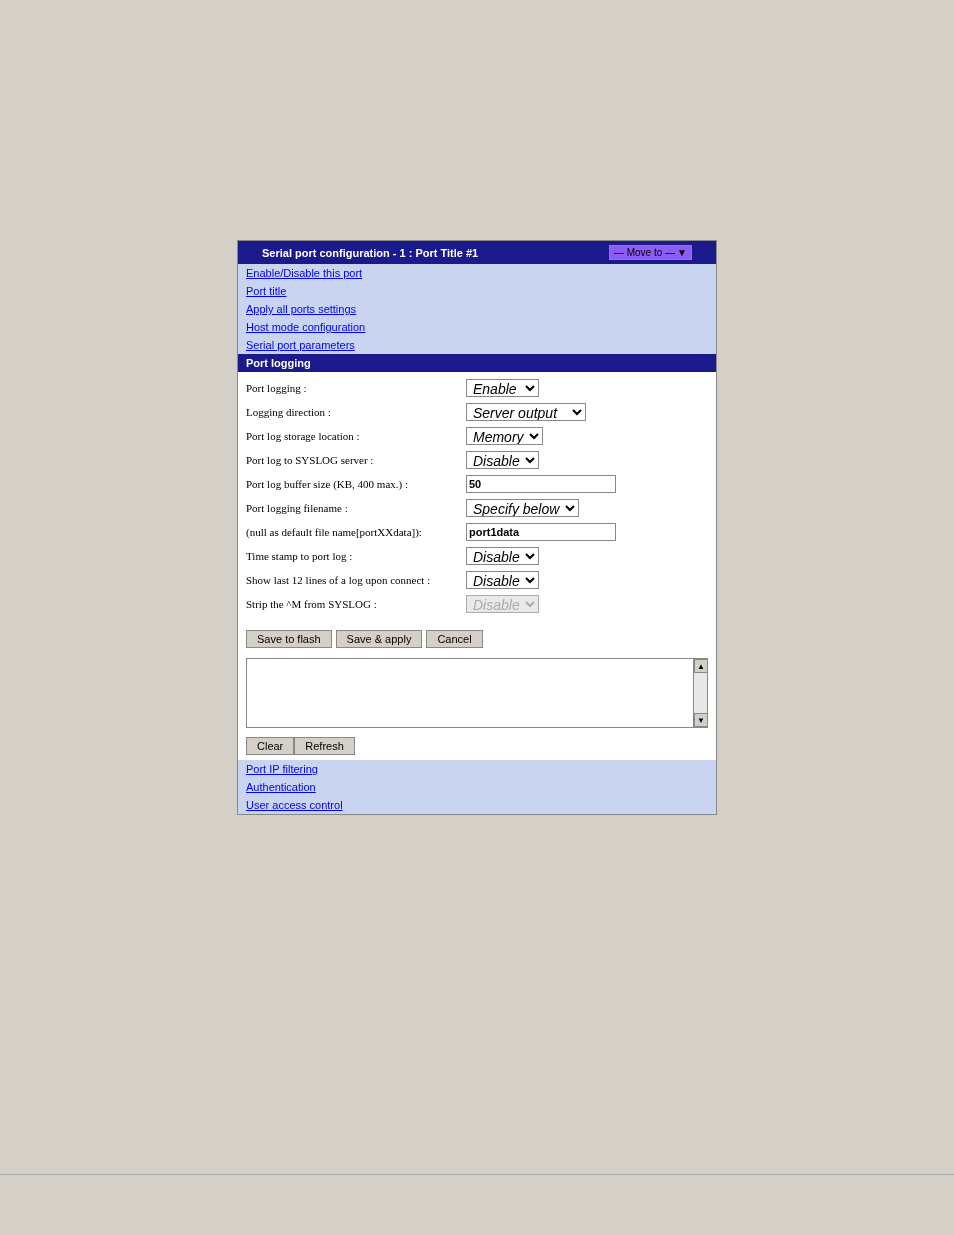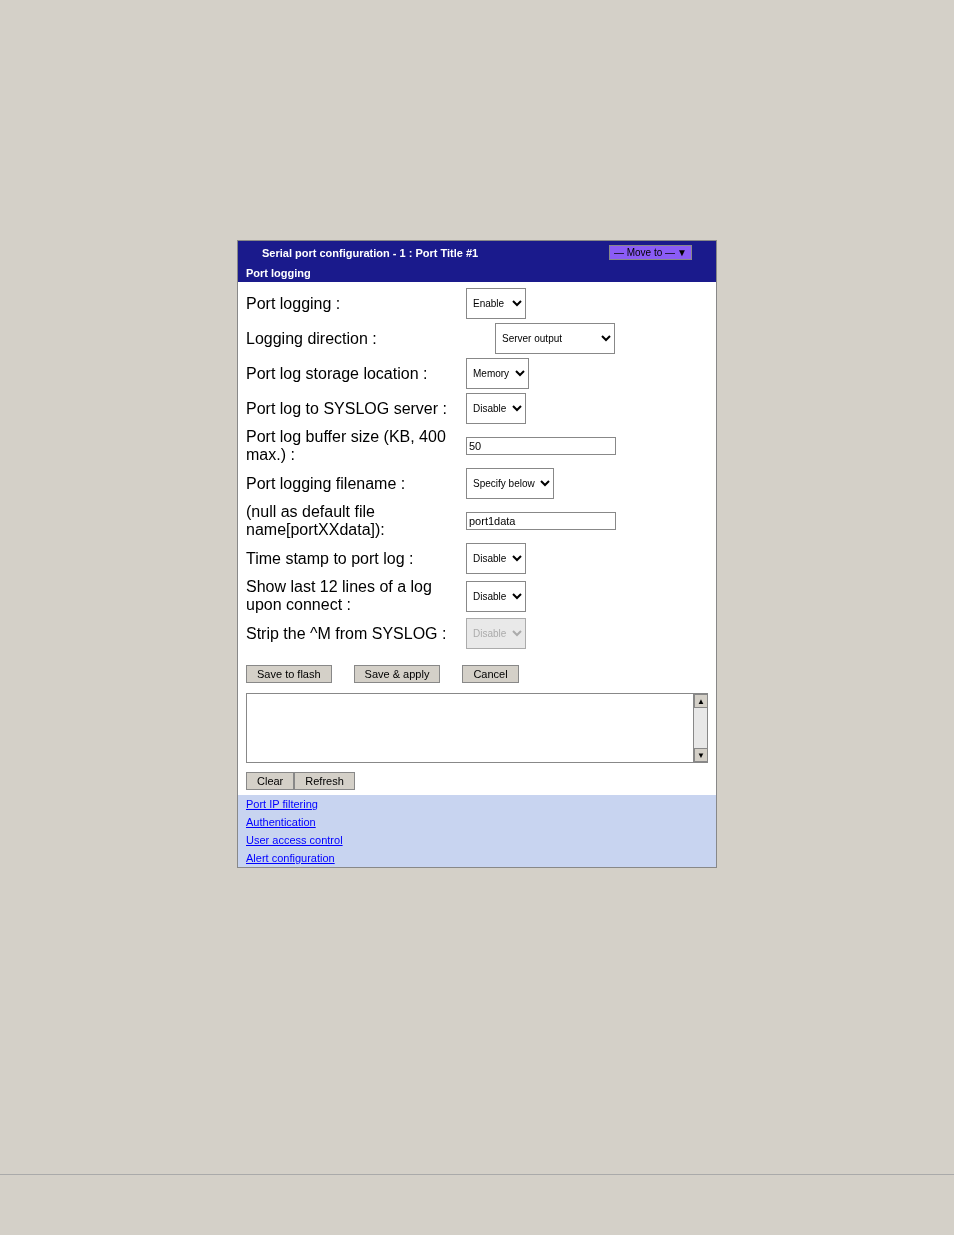--- a/index.html
+++ b/index.html
@@ -60,52 +60,55 @@
       background: #fff;
     }
     .form-row {
       display: flex;
       align-items: center;
       margin-bottom: 4px;
       min-height: 20px;
     }
     .form-label {
       width: 220px;
-      font-size: 16px;
+      font-size: 11px;
       color: #000;
       flex-shrink: 0;
+      font-family: Liberation Serif, serif;
     }
     .form-control {
       flex: 1;
     }
     select {
-      font-size: 10px;
-      height: 31px;
+      font-size: 14px;
+      height: 18px;
       border: 1px solid #888;
       background: #fff;
       padding: 0 2px;
+      font-style: italic;
     }
     select:disabled {
       background: #e0e0e0;
       color: #888;
     }
     input[type="text"] {
       font-size: 11px;
       height: 18px;
       border: 1px solid #888;
       padding: 0 2px;
       width: 150px;
+      font-weight: bold;
     }
     input[type="text"]:disabled {
       background: #e0e0e0;
       color: #888;
     }
     .button-row {
       display: flex;
-      gap: 22px;
+      gap: 4px;
       padding: 6px 8px;
       background: #fff;
     }
     button {
       font-size: 11px;
       padding: 2px 10px;
       background: #d4d0c8;
       border: 1px solid #888;
       cursor: pointer;
       color: #000;
@@ -174,41 +177,48 @@
 <div class="panel">
 
   <div class="panel-header">
     <span>Serial port configuration - 1 : Port Title #1</span>
     <button class="move-to-btn">
       <span>— Move to —</span>
       <span>▼</span>
     </button>
   </div>
 
+  <div>
+    <a class="nav-link">Enable/Disable this port</a>
+    <a class="nav-link">Port title</a>
+    <a class="nav-link">Apply all ports settings</a>
+    <a class="nav-link">Host mode configuration</a>
+    <a class="nav-link">Serial port parameters</a>
+  </div>
 
   <div class="section-header">
     <span>Port logging</span>
   </div>
 
   <div class="form-area">
 
     <div class="form-row">
       <span class="form-label">Port logging :</span>
       <div class="form-control">
         <select>
           <option>Enable</option>
           <option>Disable</option>
         </select>
       </div>
     </div>
 
     <div class="form-row">
       <span class="form-label">Logging direction :</span>
       <div class="form-control">
-        <select style="width:120px;margin-left:29px;">
+        <select style="width:120px;">
           <option>Server output</option>
           <option>Server input</option>
           <option>Both</option>
         </select>
       </div>
     </div>
 
     <div class="form-row">
       <span class="form-label">Port log storage location :</span>
       <div class="form-control">
@@ -305,18 +315,17 @@
 
   <div class="log-buttons">
     <button>Clear</button>
     <button>Refresh</button>
   </div>
 
   <div>
     <a class="nav-link">Port IP filtering</a>
     <a class="nav-link">Authentication</a>
     <a class="nav-link">User access control</a>
-    <a class="nav-link">Alert configuration</a>
   </div>
 
 </div>
 
 <hr class="footer-line" style="position:absolute;bottom:60px;left:0;right:0;">
 
 </body></html>

